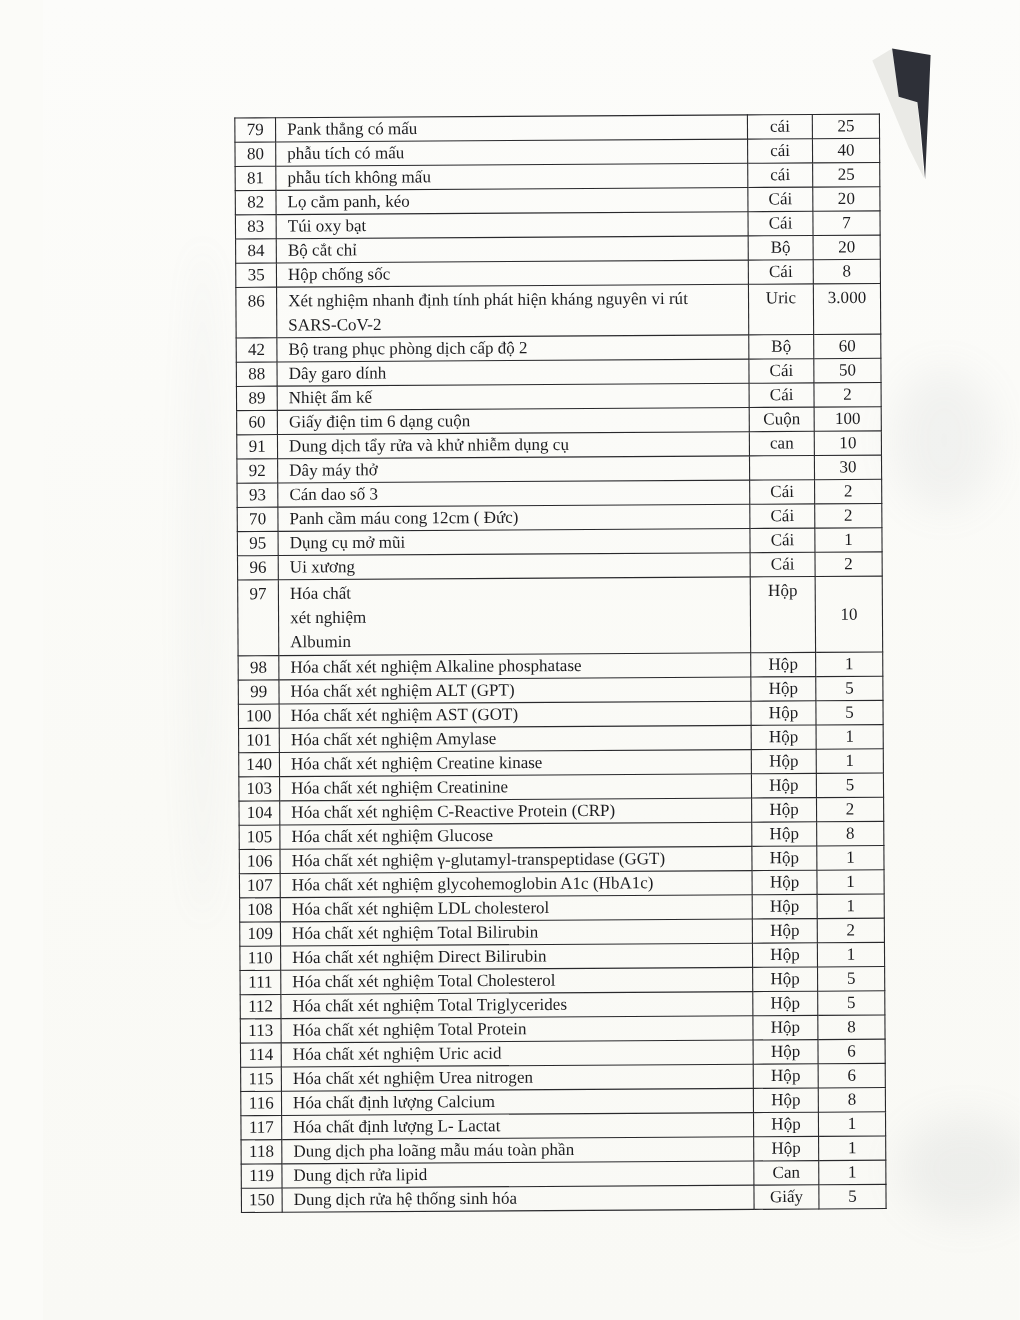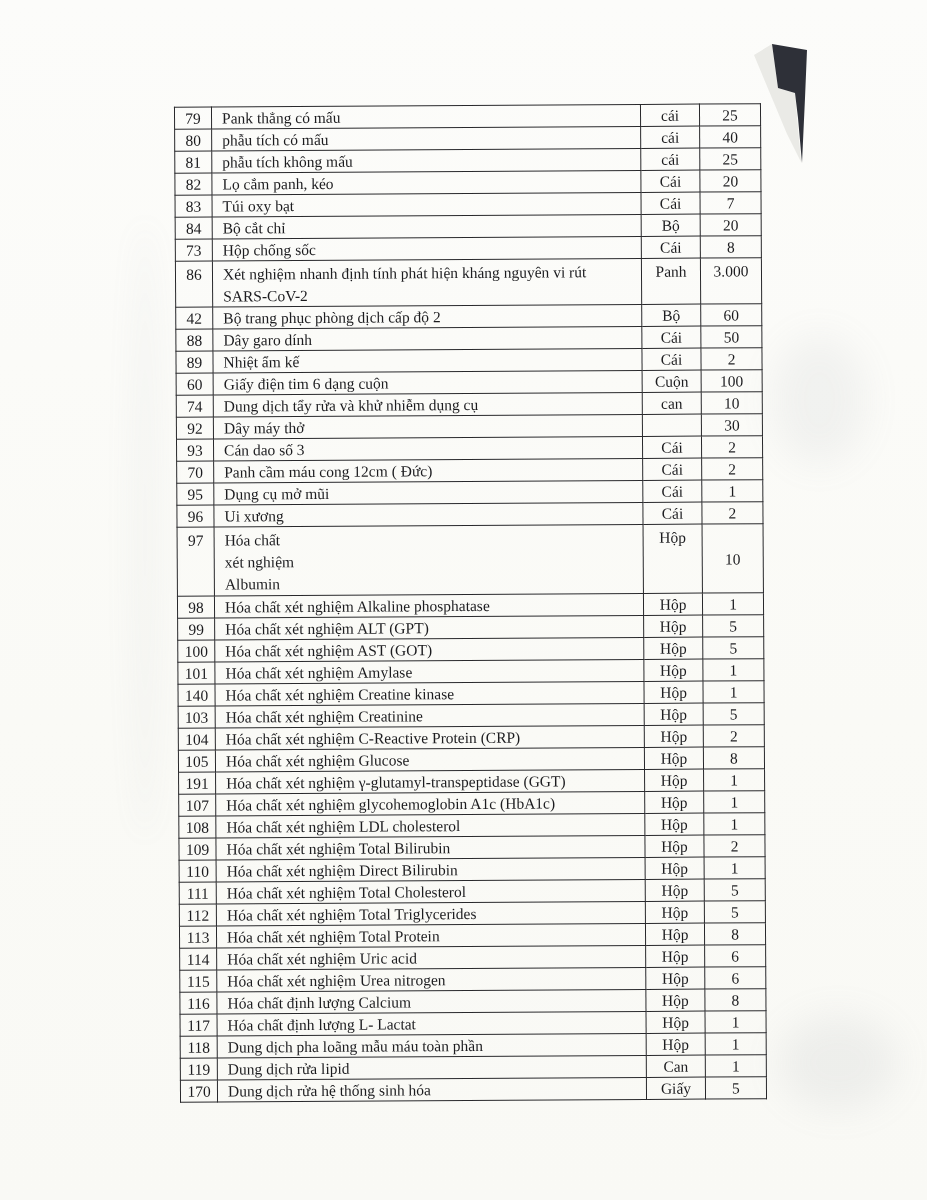--- a/index.html
+++ b/index.html
@@ -12,20 +12,21 @@
     position: relative;
     overflow: hidden;
     background: #fbfbf8;
     font-family: "Liberation Serif", "DejaVu Serif", serif;
     color: #1c1c1f;
   }
   .page {
     position: absolute;
     inset: 0;
     background: linear-gradient(180deg, #fcfcfa 0%, #fafaf6 60%, #f9f9f5 100%);
+    margin-left: 39px;
   }
   
   .smudge {
     position: absolute;
     border-radius: 50%;
     background: #8f959c;
     filter: blur(18px);
     pointer-events: none;
   }
   .smudge.s1 { left: 772px; top: 335px; width: 95px; height: 130px; opacity: 0.09; }
@@ -123,30 +124,30 @@
           <td data-name="unit-cell">Cái</td>
           <td data-name="quantity-cell">7</td>
         </tr>
         <tr data-name="table-row">
           <td data-name="row-number">84</td>
           <td data-name="item-name">Bộ cắt chỉ</td>
           <td data-name="unit-cell">Bộ</td>
           <td data-name="quantity-cell">20</td>
         </tr>
         <tr data-name="table-row">
-          <td data-name="row-number">73</td>
+          <td data-name="row-number">35</td>
           <td data-name="item-name">Hộp chống sốc</td>
           <td data-name="unit-cell">Cái</td>
           <td data-name="quantity-cell">8</td>
         </tr>
         <tr data-name="table-row" class="row-2line">
           <td data-name="row-number">86</td>
           <td data-name="item-name">Xét nghiệm nhanh định tính phát hiện kháng nguyên vi rút
 SARS-CoV-2</td>
-          <td data-name="unit-cell">Panh</td>
+          <td data-name="unit-cell">Uric</td>
           <td data-name="quantity-cell">3.000</td>
         </tr>
         <tr data-name="table-row">
           <td data-name="row-number">42</td>
           <td data-name="item-name">Bộ trang phục phòng dịch cấp độ 2</td>
           <td data-name="unit-cell">Bộ</td>
           <td data-name="quantity-cell">60</td>
         </tr>
         <tr data-name="table-row">
           <td data-name="row-number">88</td>
@@ -160,21 +161,21 @@
           <td data-name="unit-cell">Cái</td>
           <td data-name="quantity-cell">2</td>
         </tr>
         <tr data-name="table-row">
           <td data-name="row-number">60</td>
           <td data-name="item-name">Giấy điện tim 6 dạng cuộn</td>
           <td data-name="unit-cell">Cuộn</td>
           <td data-name="quantity-cell">100</td>
         </tr>
         <tr data-name="table-row">
-          <td data-name="row-number">74</td>
+          <td data-name="row-number">91</td>
           <td data-name="item-name">Dung dịch tẩy rửa và khử nhiễm dụng cụ</td>
           <td data-name="unit-cell">can</td>
           <td data-name="quantity-cell">10</td>
         </tr>
         <tr data-name="table-row">
           <td data-name="row-number">92</td>
           <td data-name="item-name">Dây máy thở</td>
           <td data-name="unit-cell"></td>
           <td data-name="quantity-cell">30</td>
         </tr>
@@ -252,21 +253,21 @@
           <td data-name="unit-cell">Hộp</td>
           <td data-name="quantity-cell">2</td>
         </tr>
         <tr data-name="table-row">
           <td data-name="row-number">105</td>
           <td data-name="item-name">Hóa chất xét nghiệm Glucose</td>
           <td data-name="unit-cell">Hộp</td>
           <td data-name="quantity-cell">8</td>
         </tr>
         <tr data-name="table-row">
-          <td data-name="row-number">191</td>
+          <td data-name="row-number">106</td>
           <td data-name="item-name">Hóa chất xét nghiệm γ-glutamyl-transpeptidase (GGT)</td>
           <td data-name="unit-cell">Hộp</td>
           <td data-name="quantity-cell">1</td>
         </tr>
         <tr data-name="table-row">
           <td data-name="row-number">107</td>
           <td data-name="item-name">Hóa chất xét nghiệm glycohemoglobin A1c (HbA1c)</td>
           <td data-name="unit-cell">Hộp</td>
           <td data-name="quantity-cell">1</td>
         </tr>
@@ -336,21 +337,21 @@
           <td data-name="unit-cell">Hộp</td>
           <td data-name="quantity-cell">1</td>
         </tr>
         <tr data-name="table-row">
           <td data-name="row-number">119</td>
           <td data-name="item-name">Dung dịch rửa lipid</td>
           <td data-name="unit-cell">Can</td>
           <td data-name="quantity-cell">1</td>
         </tr>
         <tr data-name="table-row">
-          <td data-name="row-number">170</td>
+          <td data-name="row-number">150</td>
           <td data-name="item-name">Dung dịch rửa hệ thống sinh hóa</td>
           <td data-name="unit-cell">Giấy</td>
           <td data-name="quantity-cell">5</td>
         </tr>
       </tbody>
   </table>
 
 </div>
 
 </body></html>

